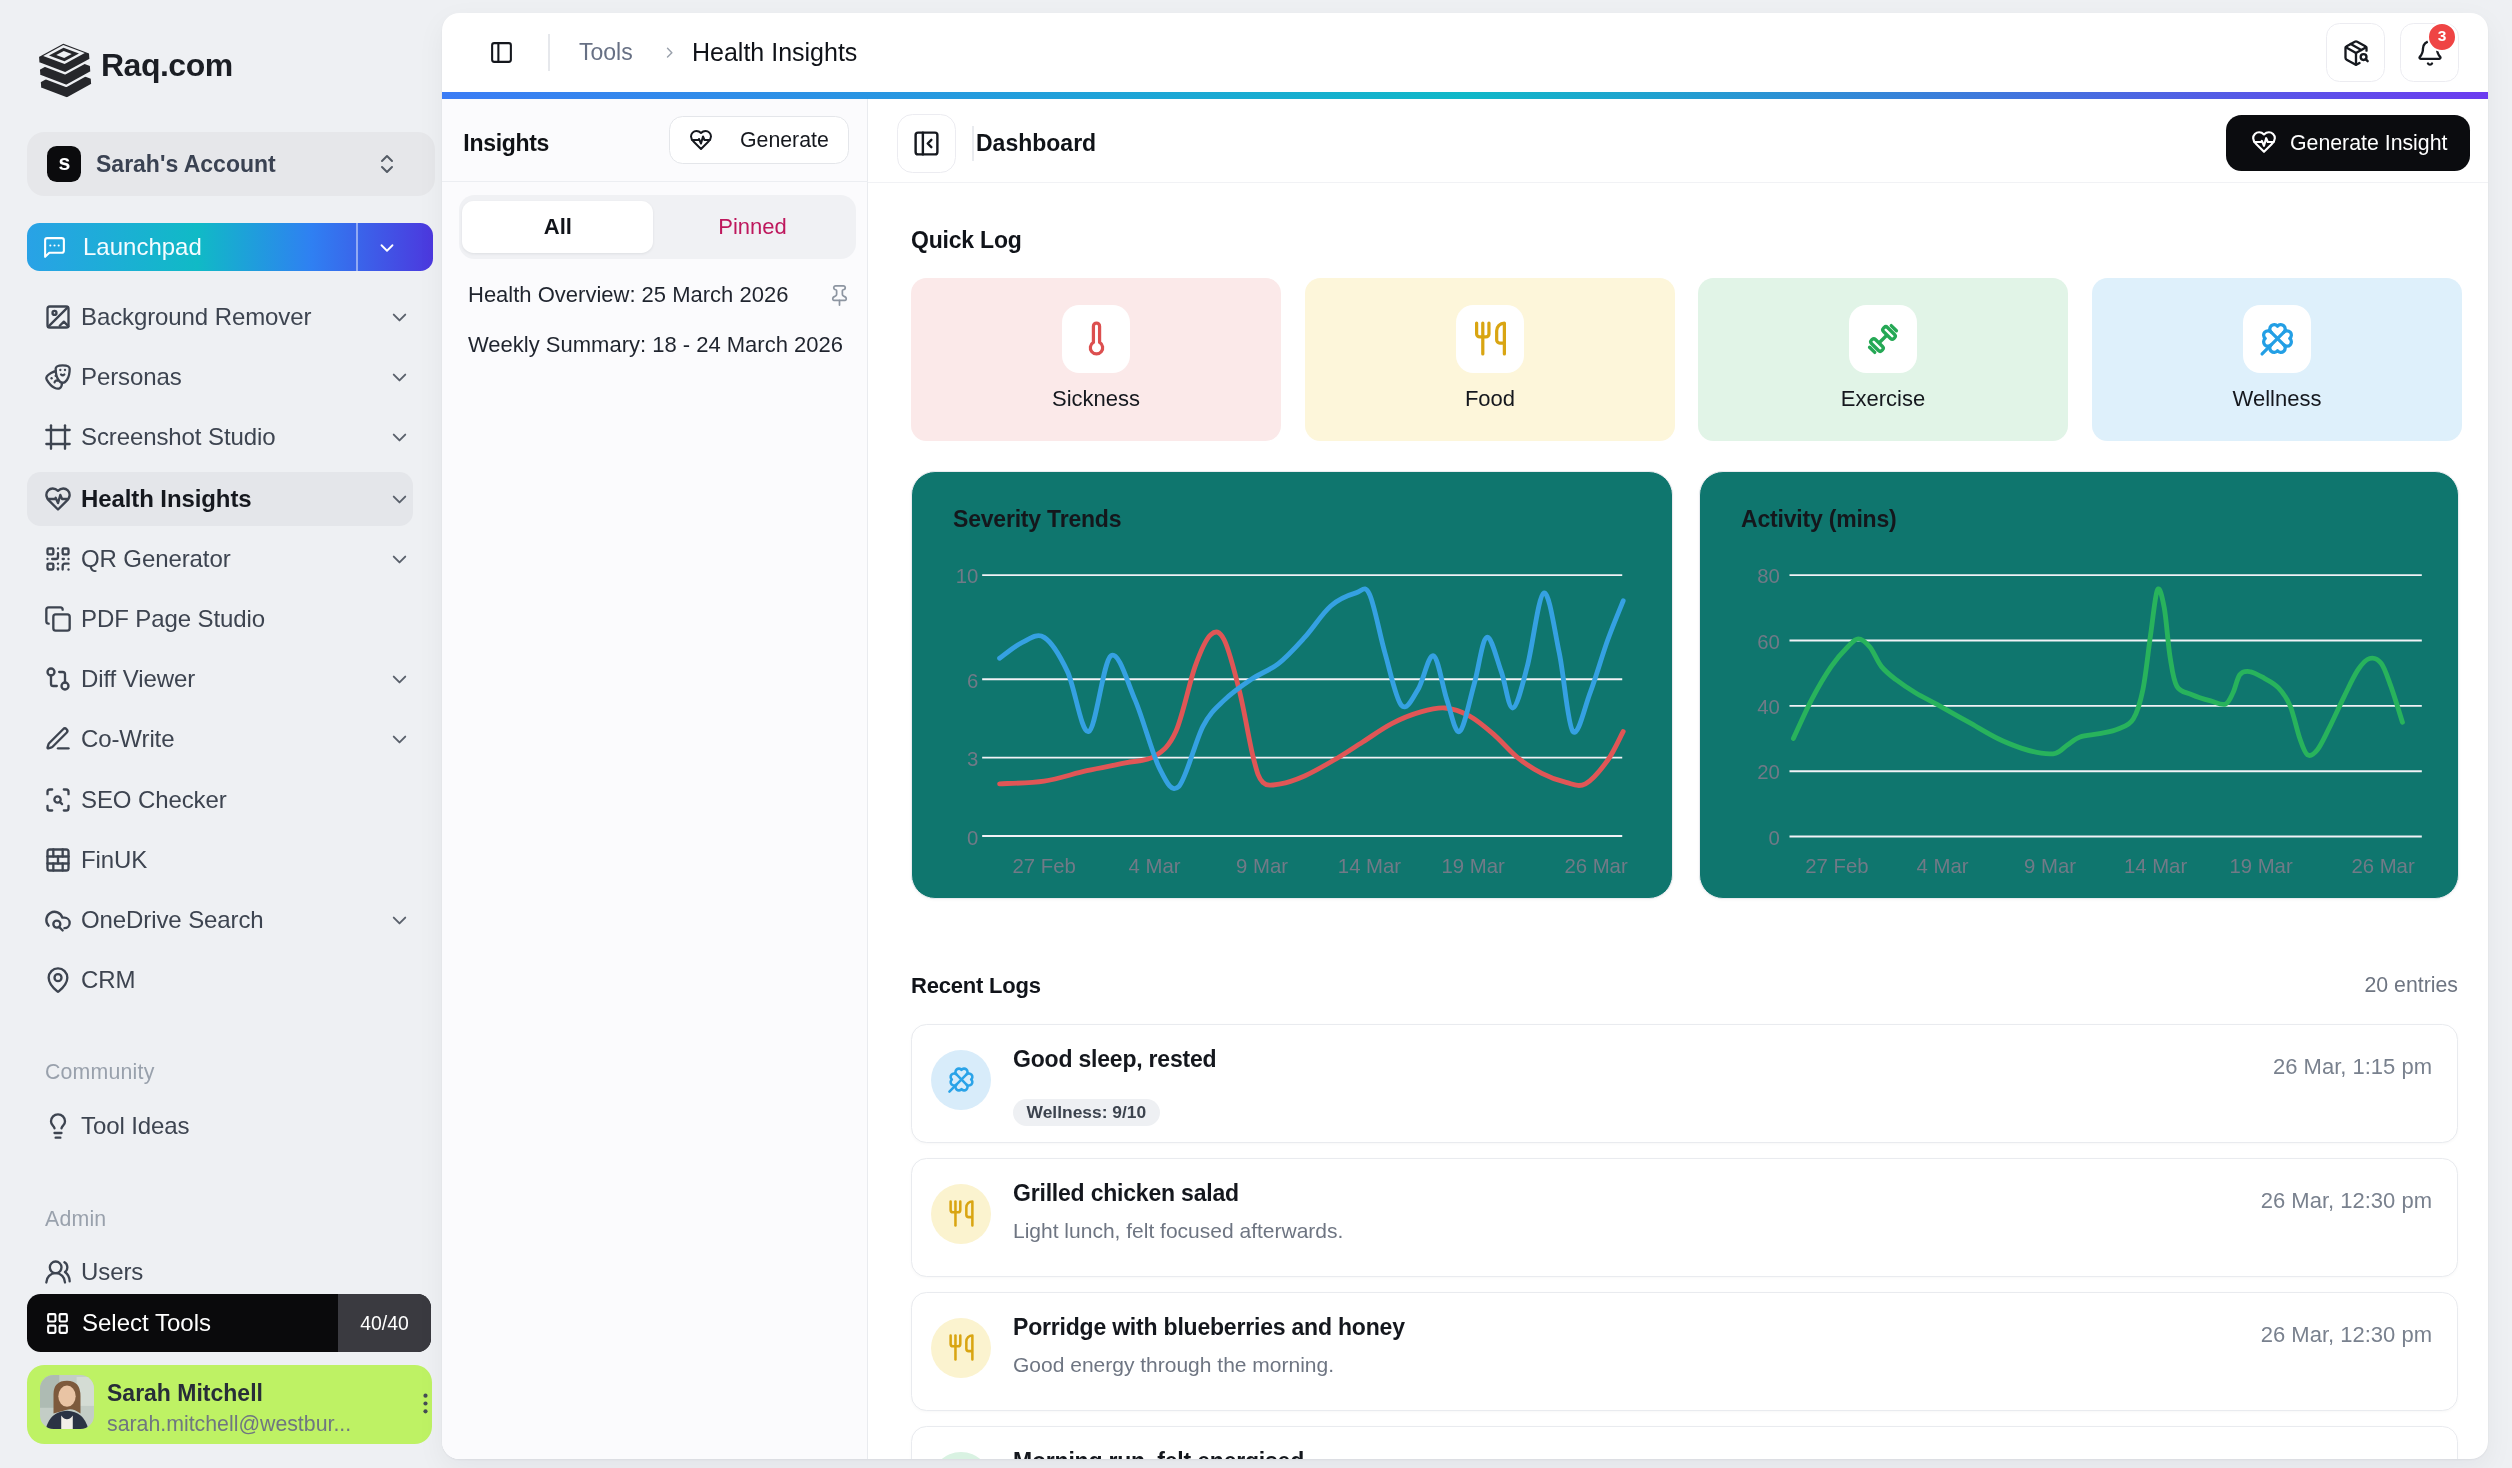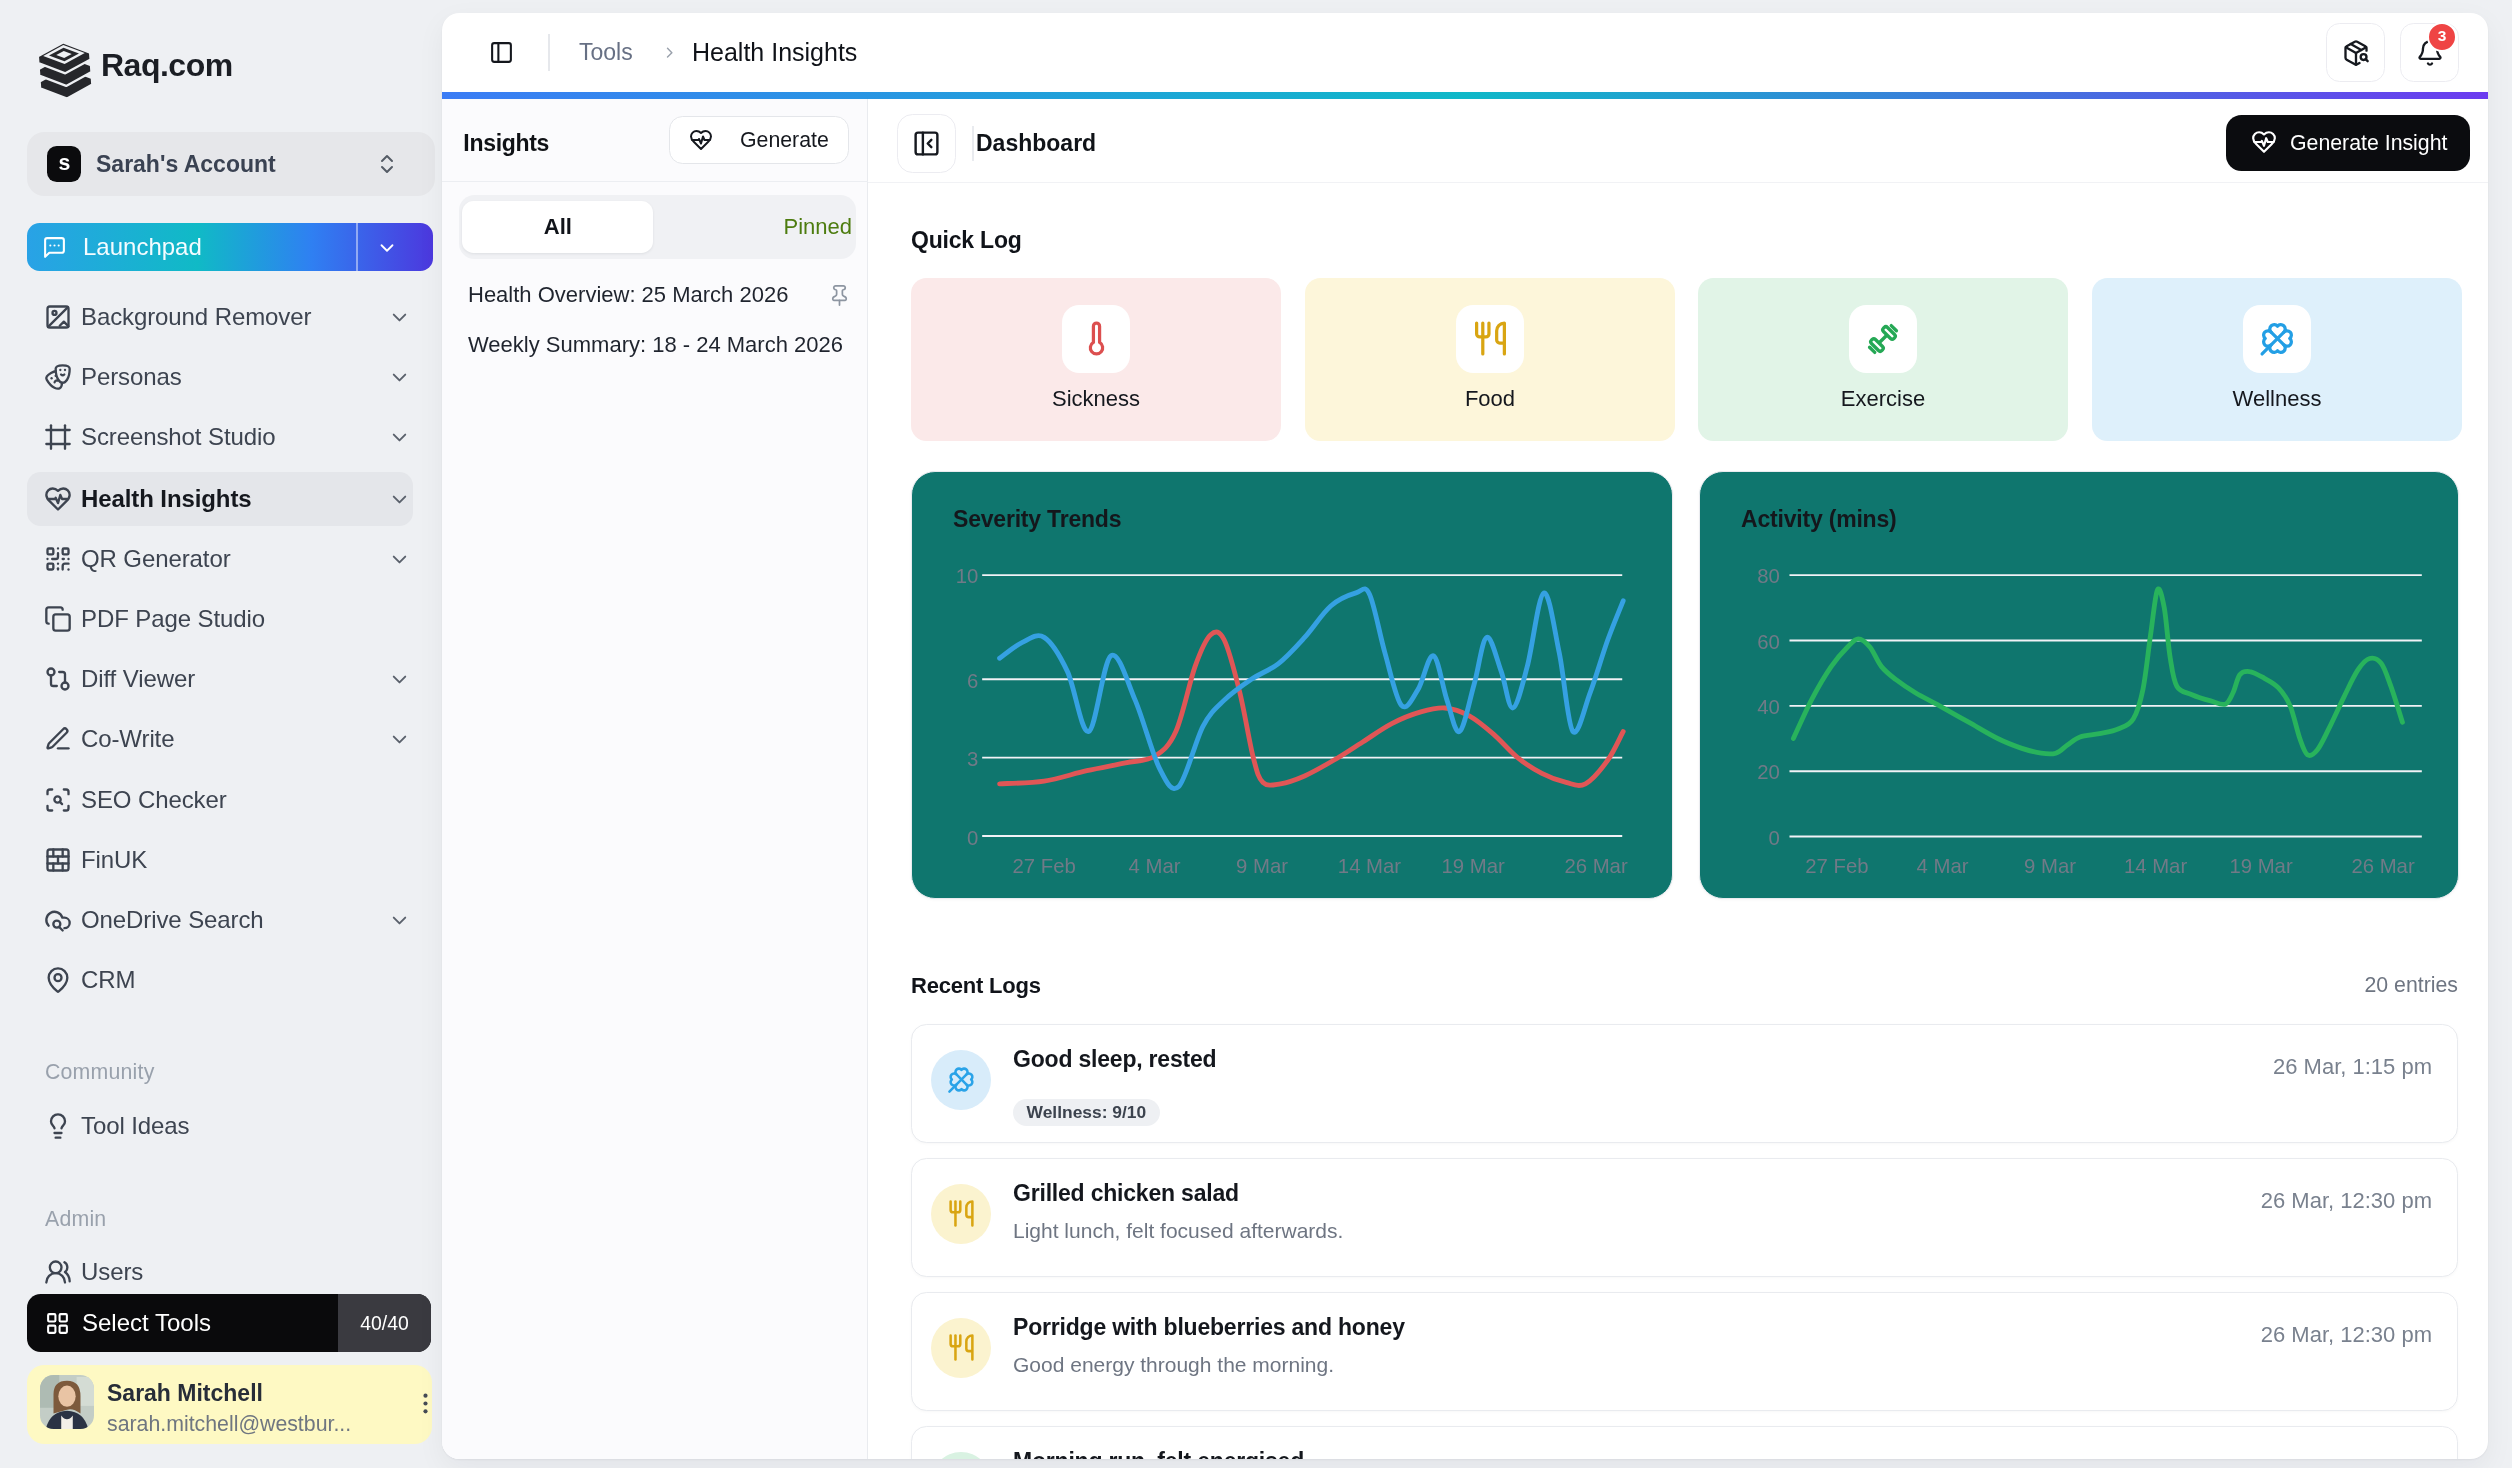--- a/index.html
+++ b/index.html
@@ -239,21 +239,21 @@
     <svg class="i abs" style="left:18.4px;top:16.5px;color:#fff" width="25" height="25" viewBox="0 0 24 24">
         <rect width="7" height="7" x="3" y="3" rx="1"></rect>
         <rect width="7" height="7" x="14" y="3" rx="1"></rect>
         <rect width="7" height="7" x="14" y="14" rx="1"></rect>
         <rect width="7" height="7" x="3" y="14" rx="1"></rect>
       </svg>
     <div class="abs" style="left:55px;top:0;height:63px;line-height:58px;font-size:24px;font-weight:500;color:#fff">Select Tools</div>
     <div class="abs" style="left:311px;top:0;width:93px;height:58px;line-height:58px;text-align:center;font-size:19.4px;color:#fff">40/40</div>
   </div>
 
-  <div class="abs" style="left:27px;top:1365px;width:405px;height:79px;background:#fef9c3;border-radius:17.4px">
+  <div class="abs" style="left:27px;top:1365px;width:405px;height:79px;background:#bef264;border-radius:17.4px">
     <svg class="abs" style="left:12.6px;top:9.7px;border-radius:13.6px" width="54" height="54" viewBox="0 0 56 56">
       <rect width="56" height="56" fill="#c3cdc6"></rect>
       <rect x="0" y="0" width="20" height="34" fill="#aebbb3"></rect>
       <rect x="38" y="2" width="18" height="30" fill="#d4dcd4"></rect>
       <path d="M14 20 Q14 6 28 6 Q42 6 42 22 L42 40 Q34 34 28 36 Q20 38 14 40 Z" fill="#7d5a3c"></path>
       <ellipse cx="28" cy="22" rx="9" ry="11" fill="#e9c4a4"></ellipse>
       <path d="M6 56 Q10 38 28 37 Q46 38 50 56 Z" fill="#2b3344"></path>
       <path d="M22 42 Q28 50 34 42 L34 56 L22 56 Z" fill="#f3efe8"></path>
     </svg>
     <div class="abs" style="left:80px;top:14.5px;font-size:23px;font-weight:600;color:#272d38">Sarah Mitchell</div>
@@ -303,21 +303,21 @@
       <svg class="i abs" style="left:19.4px;top:10.7px;color:#16191f" width="24" height="24" viewBox="0 0 24 24">
           <path d="M19 14c1.49-1.46 3-3.21 3-5.5A5.5 5.5 0 0 0 16.5 3c-1.76 0-3 .5-4.5 2-1.5-1.5-2.74-2-4.5-2A5.5 5.5 0 0 0 2 8.5c0 2.3 1.5 4.05 3 5.5l7 7Z"></path>
           <path d="M3.22 12H9.5l.5-1 2 4.5 2-7 1.5 3.5h5.27"></path>
         </svg>
       <div class="abs" style="left:70px;top:0;height:46px;line-height:46px;font-size:21.3px;font-weight:500;color:#15181e">Generate</div>
     </div>
     <div class="abs" style="left:0;top:82px;width:426px;height:0;border-top:1.5px solid #eceef2"></div>
 
     <div class="abs" style="left:16.5px;top:96px;width:397px;height:64px;background:#f0f1f4;border-radius:15.5px"></div>
     <div class="abs" style="left:20.4px;top:102px;width:191px;height:52px;background:#fff;border-radius:11.6px;box-shadow:0 1px 2.9px rgba(16,24,40,.08);text-align:center;line-height:52px;font-size:22px;font-weight:600;color:#101319">All</div>
-    <div class="abs" style="left:211px;top:96px;width:199px;height:64px;text-align:right;line-height:64px;font-size:22px;font-weight:500;color:#4d7c0f">Pinned</div>
+    <div class="abs" style="left:211px;top:96px;width:199px;height:64px;text-align:center;line-height:64px;font-size:22px;font-weight:500;color:#be185d">Pinned</div>
 
     <div class="abs" style="left:26px;top:176px;height:39px;line-height:39px;font-size:22px;color:#1f242e;white-space:nowrap">Health Overview: 25 March 2026</div>
     <svg class="i abs" style="left:386px;top:185px;color:#8d95a1;stroke-width:1.8" width="23" height="23" viewBox="0 0 24 24">
         <path d="M12 17v5"></path>
         <path d="M9 10.76a2 2 0 0 1-1.11 1.79l-1.78.9A2 2 0 0 0 5 15.24V16a1 1 0 0 0 1 1h12a1 1 0 0 0 1-1v-.76a2 2 0 0 0-1.11-1.79l-1.78-.9A2 2 0 0 1 15 10.76V7a1 1 0 0 1 1-1 2 2 0 0 0 0-4H8a2 2 0 0 0 0 4 1 1 0 0 1 1 1z"></path>
       </svg>
     <div class="abs" style="left:26px;top:226px;height:39px;line-height:39px;font-size:22px;color:#1f242e;white-space:nowrap">Weekly Summary: 18 - 24 March 2026</div>
   </div>
 
   <div class="hbtn" style="left:455px;top:101px;border-radius:15.5px">

